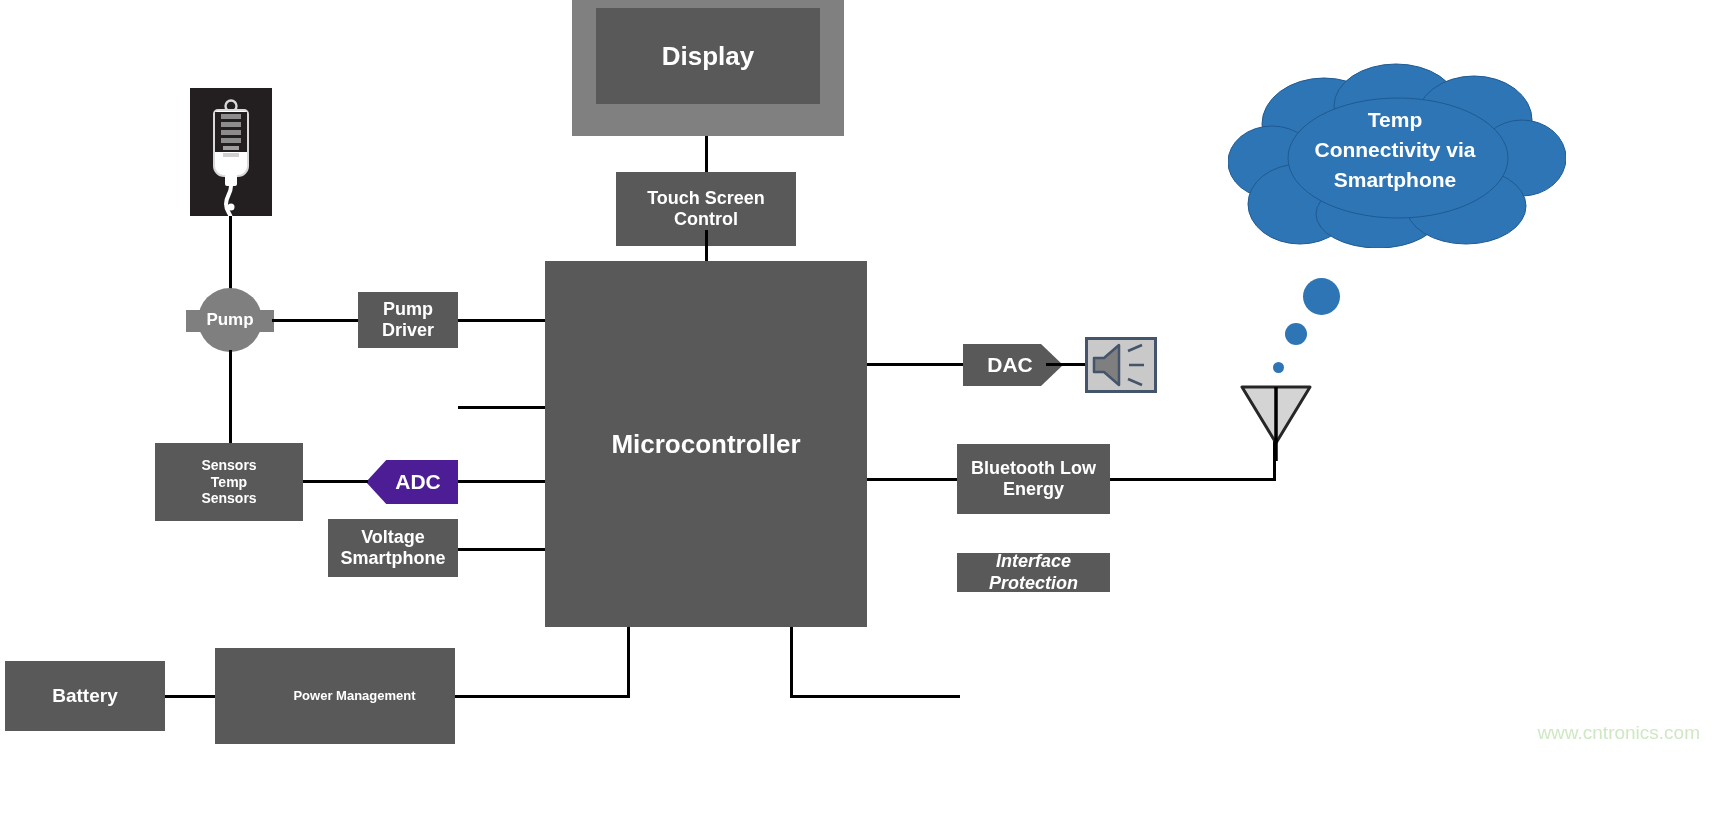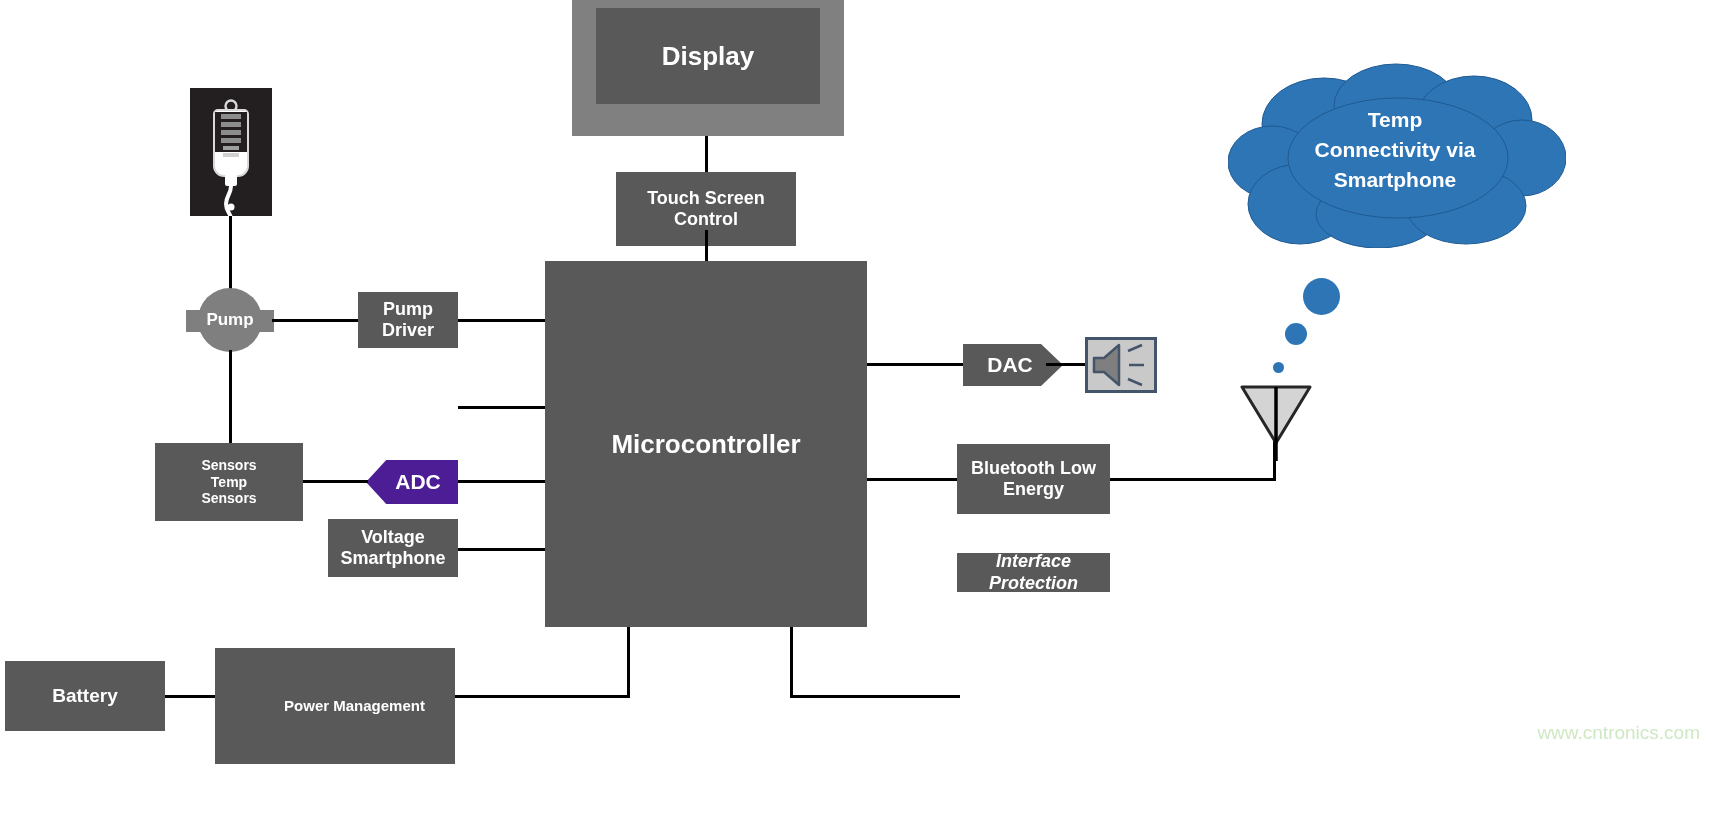--- a/index.html
+++ b/index.html
@@ -198,20 +198,20 @@
 
   <div class="line v" style="left:790px;top:627px;height:70px;"></div>
   <div class="line h" style="left:790px;top:695px;width:170px;"></div>
 
   <div class="box" style="left:5px;top:661px;width:160px;height:70px;font-size:19px;">
     <span>Battery</span>
   </div>
 
   <div class="line h" style="left:165px;top:695px;width:52px;"></div>
 
-  <div class="box" style="left:215px;top:648px;width:240px;height:116px;font-size:15px;padding-left:39px;">
+  <div class="box" style="left:215px;top:648px;width:240px;height:96px;font-size:13px;padding-left:39px;">
     <span>Power Management</span>
   </div>
 
 
   <div id="watermark">www.cntronics.com</div>
 
 </div>
 
 </body></html>

